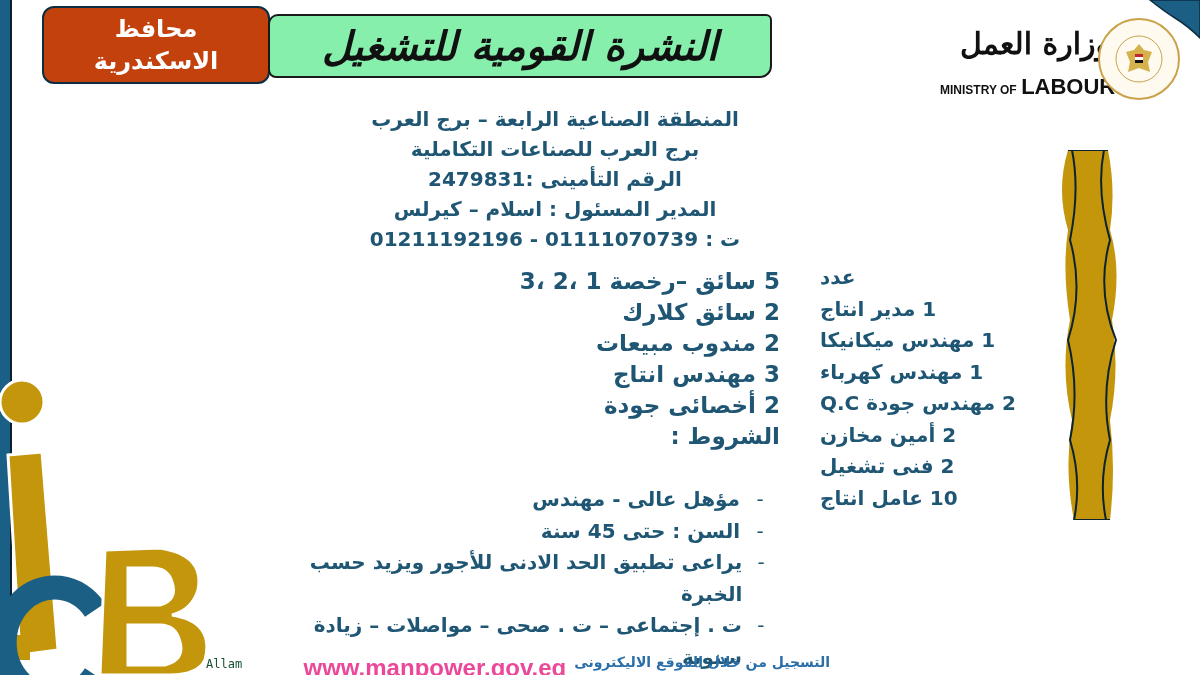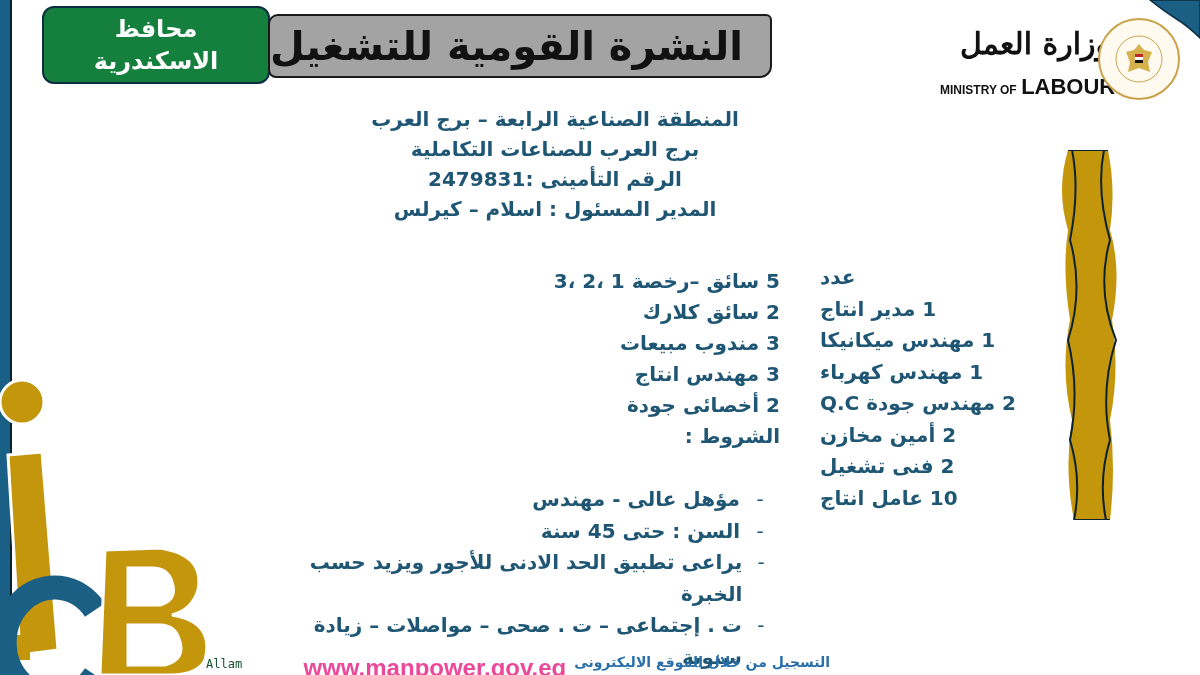--- a/index.html
+++ b/index.html
@@ -8,30 +8,30 @@
       background: #ffffff;
       font-family: "DejaVu Sans", sans-serif;
       color: #1f5674;
     }
     .left-stripe {
       position: absolute; left: 0; top: 0; width: 10px; height: 675px;
       background: #1a5f85; border-right: 2px solid #0b1f2c;
     }
     .gov-badge {
       position: absolute; left: 42px; top: 6px; width: 224px; height: 74px;
-      background: #15803d; border-radius: 12px; border: 2px solid #0d2e42;
+      background: #c2410c; border-radius: 12px; border: 2px solid #0d2e42;
       color: #fff; text-align: center; direction: rtl;
       display: flex; flex-direction: column; justify-content: center;
       font-size: 24px; font-weight: bold; line-height: 32px;
     }
     .title-banner {
       position: absolute; left: 268px; top: 14px; width: 500px; height: 60px;
-      background: #a3a3a3; border: 2px solid #1a1a1a; border-radius: 10px 6px 12px 8px;
-      display: flex; align-items: center; justify-content: flex-end; direction: rtl;
-      font-size: 40px; font-weight: bold; color: #111;
+      background: #86efac; border: 2px solid #1a1a1a; border-radius: 10px 6px 12px 8px;
+      display: flex; align-items: center; justify-content: center; direction: rtl;
+      font-size: 40px; font-weight: bold; color: #111; font-style: italic;
     }
     .corner-blue {
       position: absolute; right: 0; top: 0; width: 60px; height: 40px;
     }
     .logo {
       position: absolute; left: 940px; top: 18px; width: 240px; height: 88px;
     }
     .logo-ar {
       position: absolute; left: 20px; top: 8px; font-size: 30px; font-weight: bold;
       color: #111; direction: rtl; font-family: "DejaVu Serif", serif;
@@ -50,21 +50,21 @@
     }
     .company {
       position: absolute; left: 330px; top: 104px; width: 450px;
       direction: rtl; text-align: center; font-size: 20px; font-weight: bold;
       line-height: 30px;
     }
     .company .line { display: block; }
     .company .phone-line { direction: rtl; }
     .col-left {
       position: absolute; left: 420px; top: 266px; width: 360px;
-      direction: rtl; text-align: right; font-size: 20px; font-weight: bold; line-height: 31px;
+      direction: rtl; text-align: right; font-size: 23px; font-weight: bold; line-height: 31px;
     }
     .col-right {
       position: absolute; left: 820px; top: 262px; width: 206px;
       direction: rtl; text-align: left; font-size: 20px; font-weight: bold; line-height: 31.5px;
     }
     .conditions {
       position: absolute; left: 270px; top: 484px; width: 510px;
       direction: rtl; font-size: 20px; font-weight: bold; line-height: 31.5px;
     }
     .cond-item { display: flex; align-items: baseline; }
@@ -116,37 +116,38 @@
       <rect x="21" y="26" width="8" height="3" fill="#111"></rect>
     </svg>
   </div>
 </div>
 
 <div class="company">
   <span class="line">المنطقة الصناعية الرابعة – برج العرب</span>
   <span class="line">برج العرب للصناعات التكاملية</span>
   <span class="line">الرقم التأمينى :2479831</span>
   <span class="line">المدير المسئول : اسلام – كيرلس</span>
+  <span class="line phone-line">ت : 01111070739 - 01211192196</span>
 </div>
 
 <div class="col-right">
   <div>عدد</div>
   <div>1 مدير انتاج</div>
   <div>1 مهندس ميكانيكا</div>
   <div>1 مهندس كهرباء</div>
   <div>2 مهندس جودة  Q.C</div>
   <div>2 أمين مخازن</div>
   <div>2 فنى تشغيل</div>
   <div>10 عامل انتاج</div>
 </div>
 
 <div class="col-left">
   <div>5 سائق –رخصة 1 ،2 ،3</div>
   <div>2 سائق كلارك</div>
-  <div>3 مندوب مبيعات</div>
+  <div>2 مندوب مبيعات</div>
   <div>3 مهندس انتاج</div>
   <div>2 أخصائى جودة</div>
   <div>الشروط :</div>
 </div>
 
 <div class="conditions">
   <div class="cond-item">
     <span class="cond-dash">-</span>
     <span class="cond-text">مؤهل عالى - مهندس</span>
   </div>

